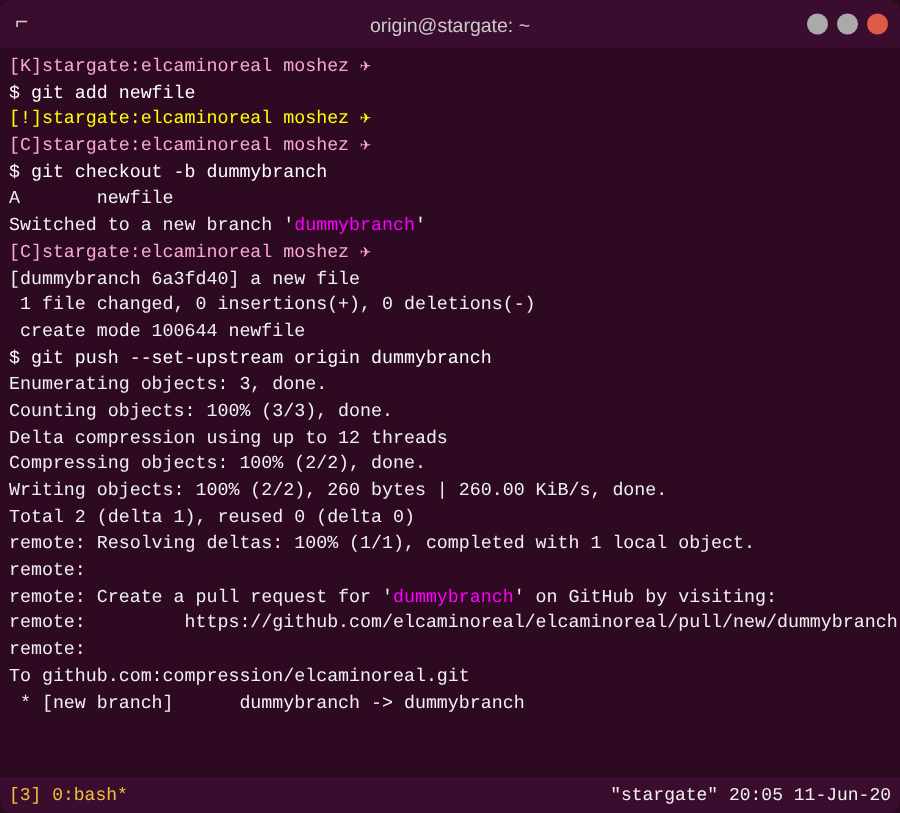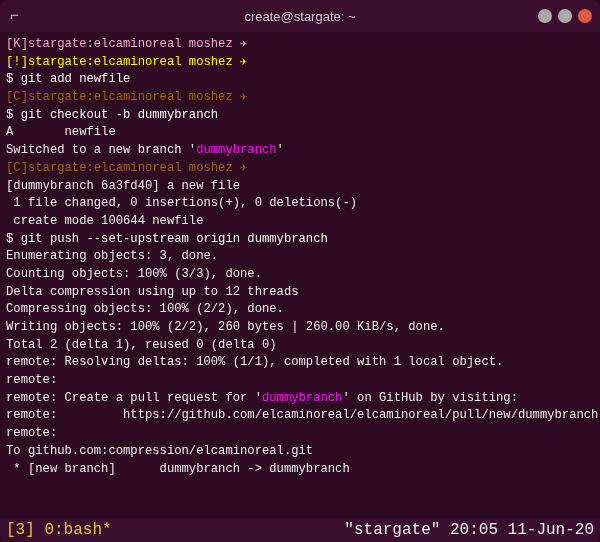--- a/index.html
+++ b/index.html
@@ -67,57 +67,57 @@
       padding: 4px 6px;
       overflow: hidden;
       color: #f0f0f0;
       line-height: 1.45;
     }
     .line { white-space: pre; font-size: 12.2px; }
     .cmd { color: #ffffff; }
     .output { color: #f0f0f0; text-align: right; }
     .prompt-k { color: #f9a8d4; }
     .bracket-warn { color: #ffff00; }
-    .bracket-commit { color: #a16207; text-align: center; }
+    .bracket-commit { color: #f9a8d4; text-align: center; }
     .bracket-update { color: #00ffff; }
     .branch-name { color: #ff00ff; }
     .statusbar {
       height: 24px;
       background: #3a0c2e;
       display: flex;
       align-items: center;
       padding: 0 6px;
       flex-shrink: 0;
       color: #ccc;
-      font-size: 16px;
+      font-size: 12px;
       font-family: 'Courier New', Courier, monospace;
       justify-content: space-between;
     }
     .status-left { color: #f0c040; }
     .status-right { color: #f0f0f0; }
     @keyframes blink { 50% { opacity: 0; } }
   </style>
 </head>
 <body>
 
 <div class="window">
   <div class="titlebar">
     <span class="window-icon">⌐</span>
-    <span class="titlebar-title">create@stargate: ~</span>
+    <span class="titlebar-title">origin@stargate: ~</span>
     <div class="window-controls">
       <span class="ctrl-btn btn-min"></span>
       <span class="ctrl-btn btn-max"></span>
       <span class="ctrl-btn btn-close"></span>
     </div>
   </div>
 
   <div class="terminal-body">
     <div class="line"><span class="prompt-k">[K]stargate:elcaminoreal moshez ✈</span></div>
+    <div class="line"><span class="cmd">$ git add newfile</span></div>
     <div class="line"><span class="bracket-warn">[!]stargate:elcaminoreal moshez ✈</span></div>
-    <div class="line"><span class="cmd">$ git add newfile</span></div>
     <div class="line"><span class="bracket-commit">[C]stargate:elcaminoreal moshez ✈</span></div>
     <div class="line"><span class="cmd">$ git checkout -b dummybranch</span></div>
     <div class="line"><span class="output">A       newfile</span></div>
     <div class="line"><span class="output">Switched to a new branch '<span class="branch-name">dummybranch</span>'</span></div>
     <div class="line"><span class="bracket-commit">[C]stargate:elcaminoreal moshez ✈</span></div>
     <div class="line"><span class="output">[dummybranch 6a3fd40] a new file</span></div>
     <div class="line"><span class="output"> 1 file changed, 0 insertions(+), 0 deletions(-)</span></div>
     <div class="line"><span class="output"> create mode 100644 newfile</span></div>
     <div class="line"><span class="cmd">$ git push --set-upstream origin dummybranch</span></div>
     <div class="line"><span class="output">Enumerating objects: 3, done.</span></div>

